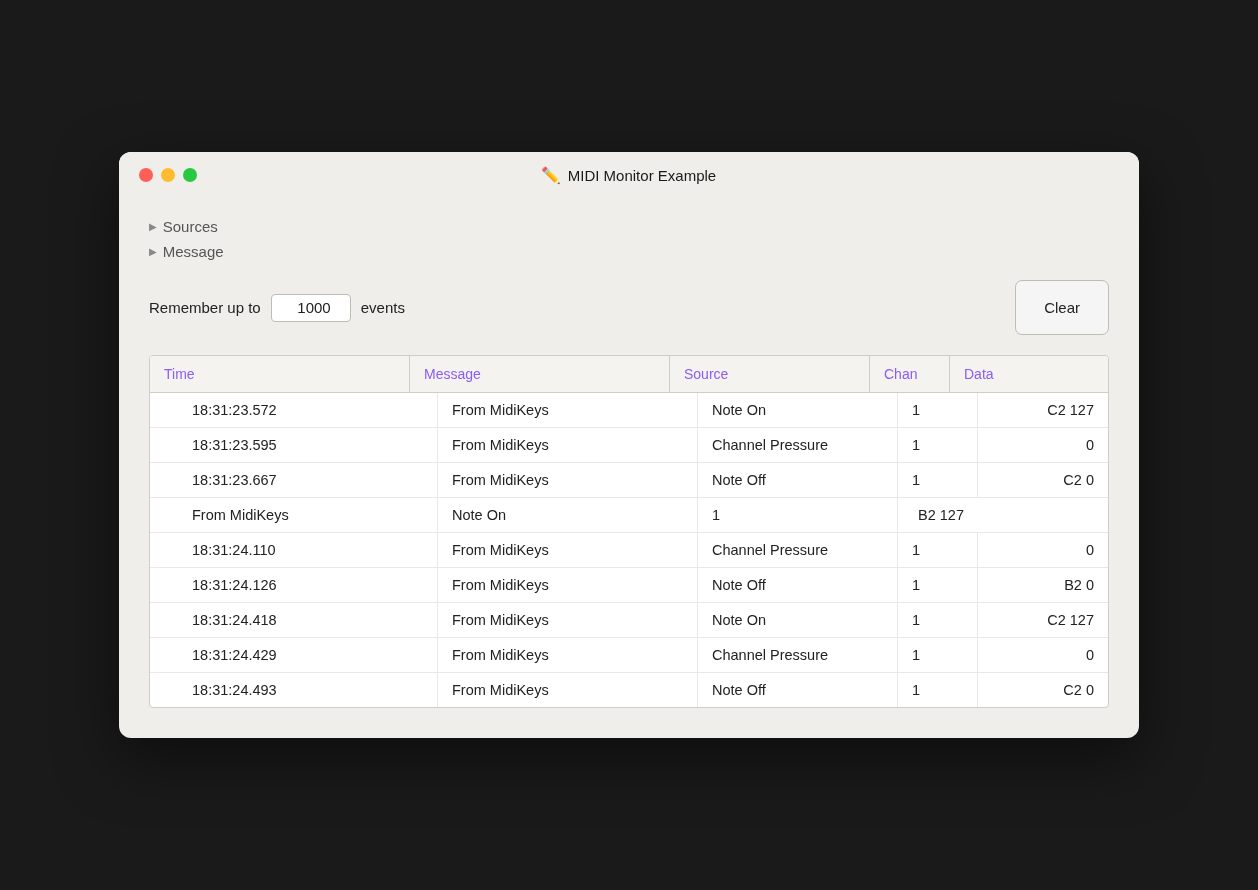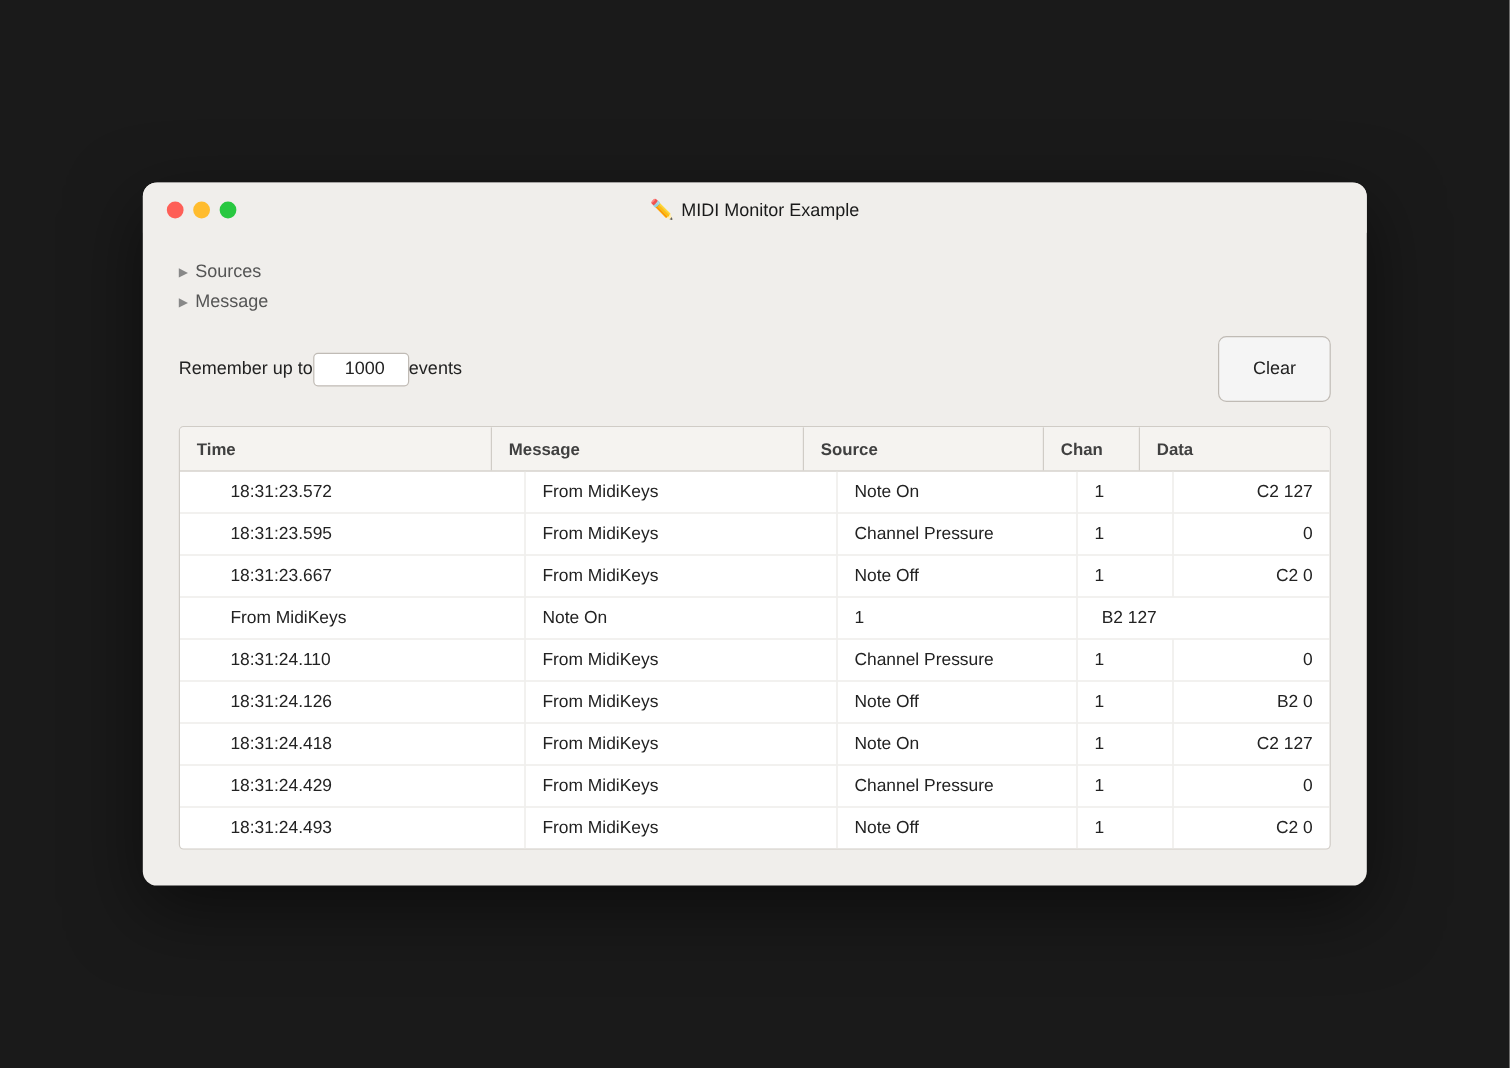--- a/index.html
+++ b/index.html
@@ -91,20 +91,21 @@
     .disclosure-arrow {
       font-size: 10px;
       color: #888;
       margin-right: 2px;
     }
 
     .controls-row {
       display: flex;
       align-items: center;
       margin: 16px 0 20px 0;
+      gap: 10px;
     }
 
     .remember-label {
       font-size: 15px;
       color: #222;
     }
 
     .events-input {
       width: 80px;
       height: 28px;
@@ -145,22 +146,22 @@
     .table-header {
       display: grid;
       grid-template-columns: 260px 260px 200px 80px 1fr;
       background: #f5f3f0;
       border-bottom: 1px solid #d0ccc6;
     }
 
     .table-header-cell {
       padding: 10px 14px;
       font-size: 14px;
-      color: #404040;
-      font-weight: 700;
+      color: #8b5cf6;
+      font-weight: 400;
       border-right: 1px solid #d0ccc6;
     }
 
     .table-header-cell:last-child {
       border-right: none;
     }
 
     .table-row {
       display: grid;
       grid-template-columns: 260px 260px 200px 80px 1fr;

